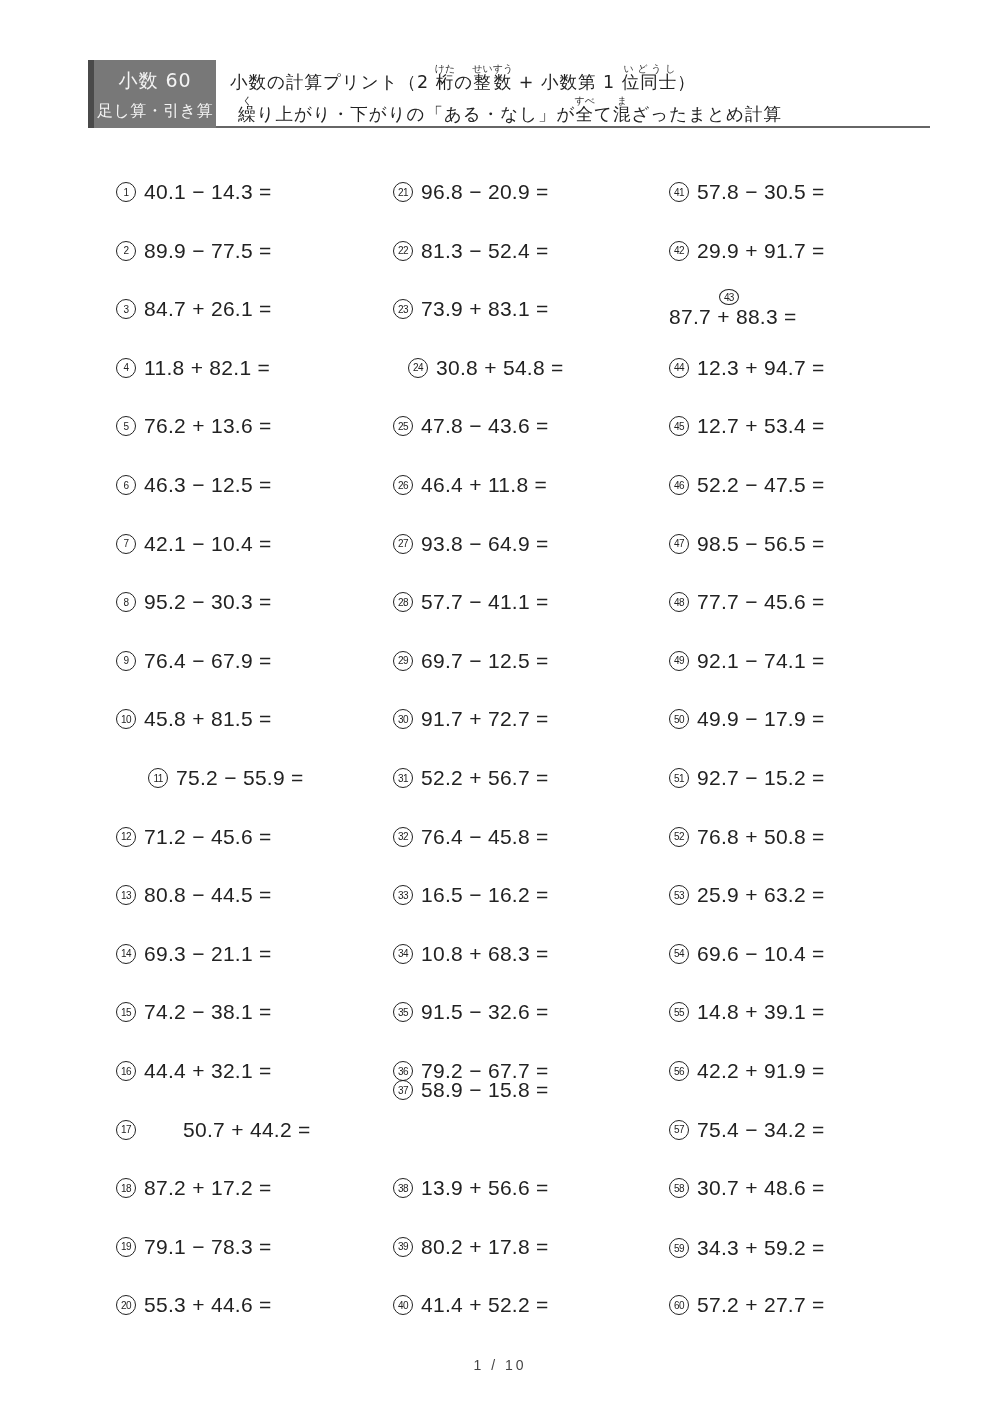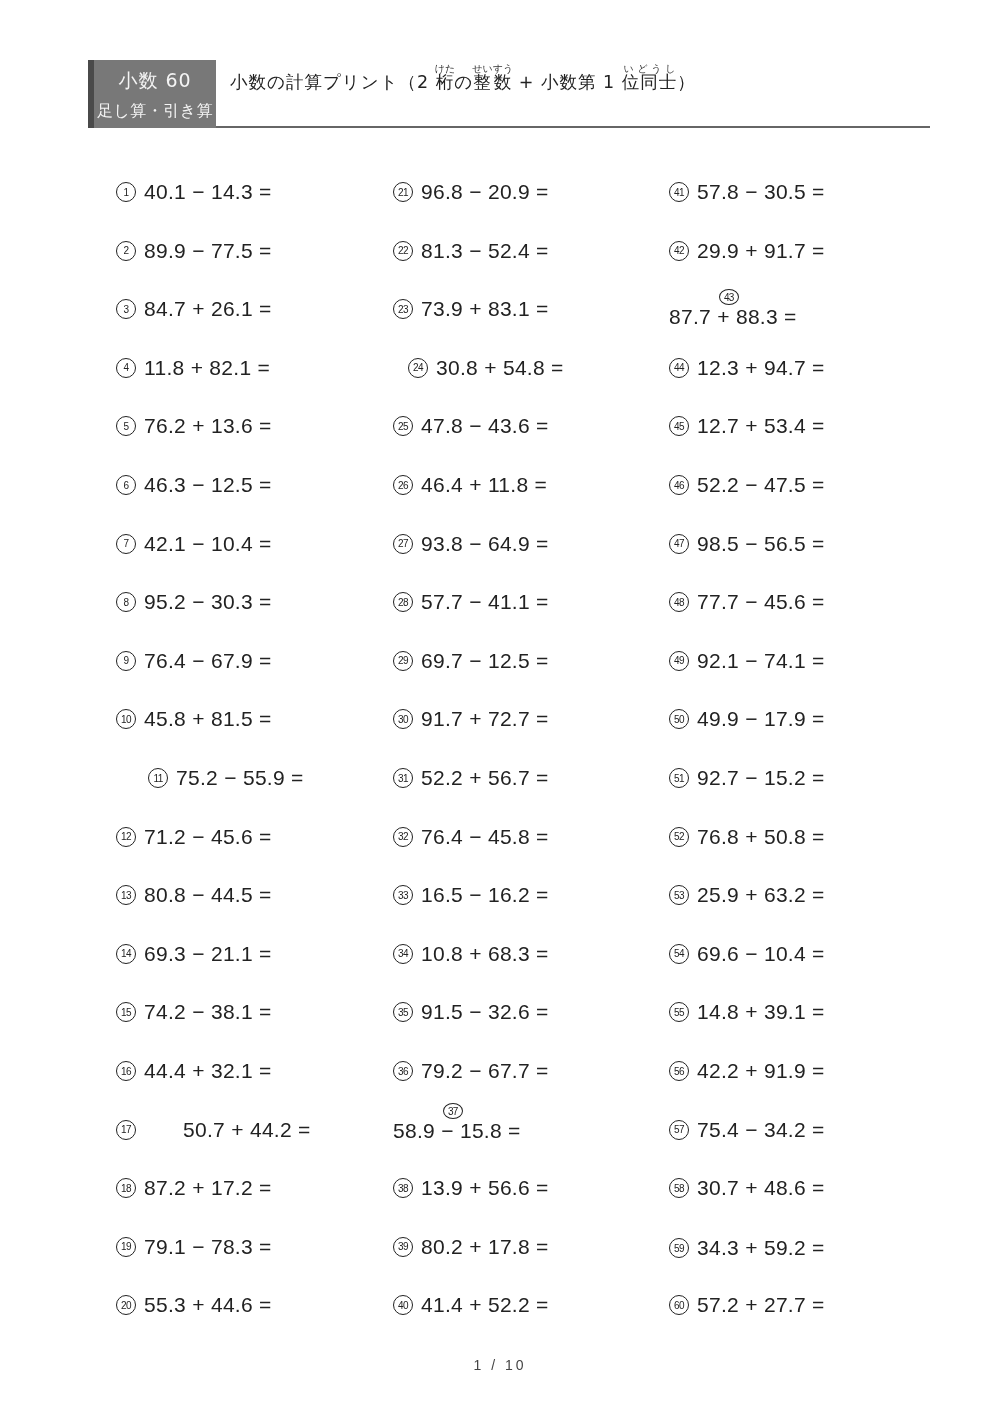--- a/index.html
+++ b/index.html
@@ -70,20 +70,21 @@
 
 <div class="page">
 
   <div class="header">
     <div class="badge">
       <div class="badge-top">小数 60</div>
       <div class="badge-bottom">足し算・引き算</div>
     </div>
     <div class="title-area">
       <div class="title-line l1" id="title-line1"><span>小数の計算プリント（2 </span><ruby><span>桁</span><rt>けた</rt></ruby><span>の</span><ruby><span>整数</span><rt>せいすう</rt></ruby><span> + 小数第 1 </span><ruby><span>位同士</span><rt>いどうし</rt></ruby><span>）</span></div>
+      <div class="title-line l2" id="title-line2"><ruby><span>繰</span><rt>く</rt></ruby><span>り上がり・下がりの「ある・なし」が</span><ruby><span>全</span><rt>すべ</rt></ruby><span>て</span><ruby><span>混</span><rt>ま</rt></ruby><span>ざったまとめ計算</span></div>
     </div>
     <div class="rule"></div>
   </div>
 
   <div class="grid" id="problem-grid">
     <div class="column c1" id="col-0">
         <div class="problem" style="top: 0px;">
           <span class="num">1</span>
           <span class="expr">40.1 − 14.3 =</span>
         </div>
@@ -222,21 +223,21 @@
           <span class="expr">10.8 + 68.3 =</span>
         </div>
         <div class="problem" style="top: 820.4px;">
           <span class="num">35</span>
           <span class="expr">91.5 − 32.6 =</span>
         </div>
         <div class="problem" style="top: 879px;">
           <span class="num">36</span>
           <span class="expr">79.2 − 67.7 =</span>
         </div>
-        <div class="problem" style="top: 931px; flex-direction: column;">
+        <div class="problem" style="top: 898px;">
           <span class="num">37</span>
           <span class="expr">58.9 − 15.8 =</span>
         </div>
         <div class="problem" style="top: 996.2px;">
           <span class="num">38</span>
           <span class="expr">13.9 + 56.6 =</span>
         </div>
         <div class="problem" style="top: 1054.8px;">
           <span class="num">39</span>
           <span class="expr">80.2 + 17.8 =</span>

